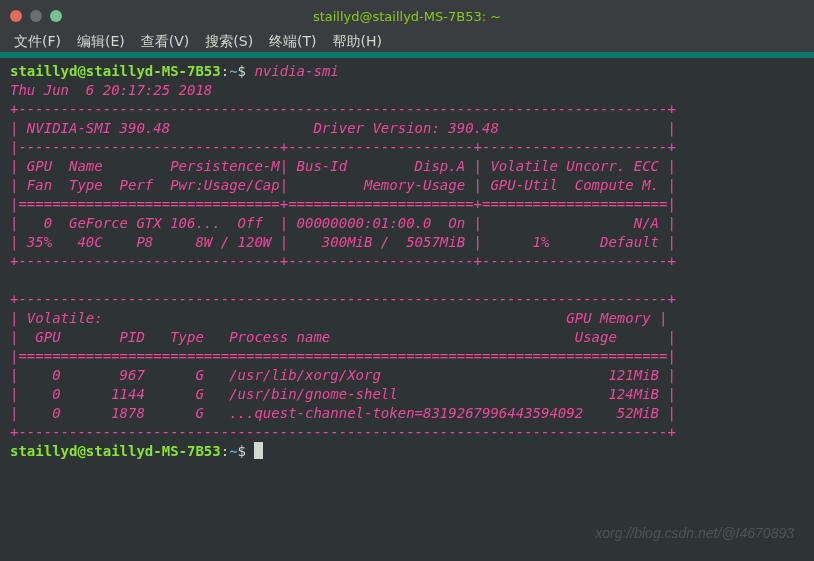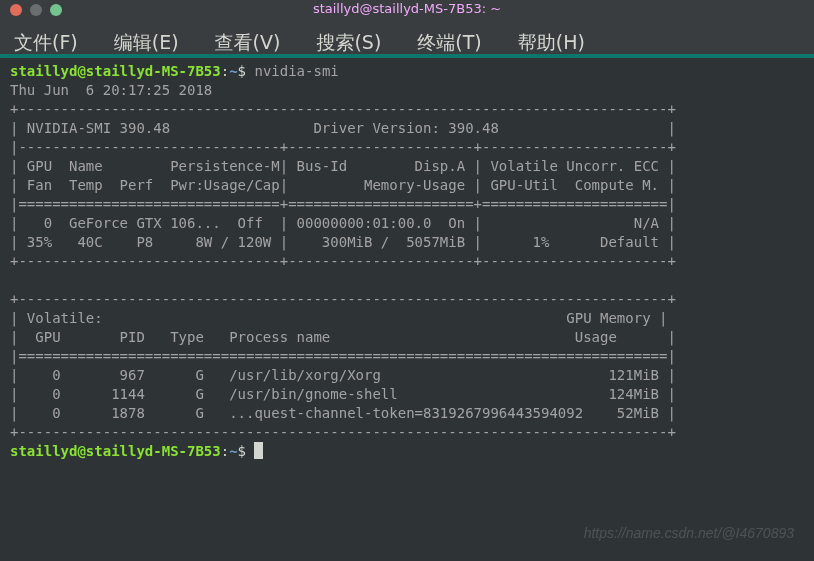--- a/index.html
+++ b/index.html
@@ -8,23 +8,23 @@
       height: 561px;
       font-family: "DejaVu Sans Mono", "Courier New", monospace;
       font-size: 14px;
       background: #2e3436;
       overflow: hidden;
     }
     .titlebar {
       height: 30px;
       background: #3a3d3f;
       display: flex;
-      align-items: flex-end;
+      align-items: center;
       padding: 16px 10px;
-      color: #f0abfc;
+      color: #84cc16;
       position: relative;
     }
     .window-controls {
       display: flex;
       gap: 8px;
       position: absolute;
       left: 10px;
     }
     .wc {
       width: 12px; height: 12px; border-radius: 50%;
@@ -37,44 +37,44 @@
       text-align: center;
       font-family: "DejaVu Sans", sans-serif;
       font-size: 13px;
     }
     .menubar {
       height: 26px;
       background: #3a3d3f;
       display: flex;
       align-items: center;
       padding: 0 6px;
-      gap: 20px;
+      gap: 0;
       color: #d3d7cf;
       font-family: "DejaVu Sans", sans-serif;
-      font-size: 19px;
-      border-bottom: 4px solid #0f766e;
+      font-size: 14px;
+      border-bottom: 6px solid #0f766e;
     }
     .menu-item {
       padding: 2px 8px;
       cursor: pointer;
     }
     .terminal {
       background: #2e3436;
       color: #d3d7cf;
       padding: 4px 10px;
       white-space: pre;
       line-height: 19px;
       font-size: 14px;
       letter-spacing: 0;
     }
     .prompt-user { color: #8ae234; font-weight: bold; text-align: center; }
     .prompt-colon { color: #d3d7cf; }
     .prompt-path { color: #729fcf; font-weight: bold; }
     .prompt-dollar { color: #d3d7cf; }
-    .output { color: #a3a3a3; }
+    .output { color: #ec4899; font-style: italic; }
     .cursor {
       display: inline-block;
       width: 9px;
       height: 17px;
       background: #d3d7cf;
       vertical-align: text-bottom;
     }
     .watermark {
       position: absolute;
       right: 20px;
@@ -105,29 +105,29 @@
   <div class="menu-item">终端(T)</div>
   <div class="menu-item">帮助(H)</div>
 </div>
 
 <div class="terminal"><span class="prompt-user">staillyd@staillyd-MS-7B53</span><span class="prompt-colon">:</span><span class="prompt-path">~</span><span class="prompt-dollar">$</span> <span class="output">nvidia-smi</span>
 <span class="output">Thu Jun  6 20:17:25 2018       </span>
 <span class="output">+-----------------------------------------------------------------------------+</span>
 <span class="output">| NVIDIA-SMI 390.48                 Driver Version: 390.48                    |</span>
 <span class="output">|-------------------------------+----------------------+----------------------+</span>
 <span class="output">| GPU  Name        Persistence-M| Bus-Id        Disp.A | Volatile Uncorr. ECC |</span>
-<span class="output">| Fan  Temp  Perf  Pwr:Usage/Cap|         Memory-Usage | GPU-Util  Compute M. |</span>
+<span class="output">| Fan  Type  Perf  Pwr:Usage/Cap|         Memory-Usage | GPU-Util  Compute M. |</span>
 <span class="output">|===============================+======================+======================|</span>
 <span class="output">|   0  GeForce GTX 106...  Off  | 00000000:01:00.0  On |                  N/A |</span>
 <span class="output">| 35%   40C    P8     8W / 120W |    300MiB /  5057MiB |      1%      Default |</span>
 <span class="output">+-------------------------------+----------------------+----------------------+</span>
 <span class="output">                                                                               </span>
 <span class="output">+-----------------------------------------------------------------------------+</span>
 <span class="output">| Volatile:                                                       GPU Memory |</span>
 <span class="output">|  GPU       PID   Type   Process name                             Usage      |</span>
 <span class="output">|=============================================================================|</span>
 <span class="output">|    0       967      G   /usr/lib/xorg/Xorg                           121MiB |</span>
 <span class="output">|    0      1144      G   /usr/bin/gnome-shell                         124MiB |</span>
 <span class="output">|    0      1878      G   ...quest-channel-token=8319267996443594092    52MiB |</span>
 <span class="output">+-----------------------------------------------------------------------------+</span>
 <span class="prompt-user">staillyd@staillyd-MS-7B53</span><span class="prompt-colon">:</span><span class="prompt-path">~</span><span class="prompt-dollar">$</span> <span class="cursor"></span></div>
 
-<div class="watermark">https://name.csdn.net/@I4670893</div>
+<div class="watermark">xorg://blog.csdn.net/@I4670893</div>
 
 </body></html>

